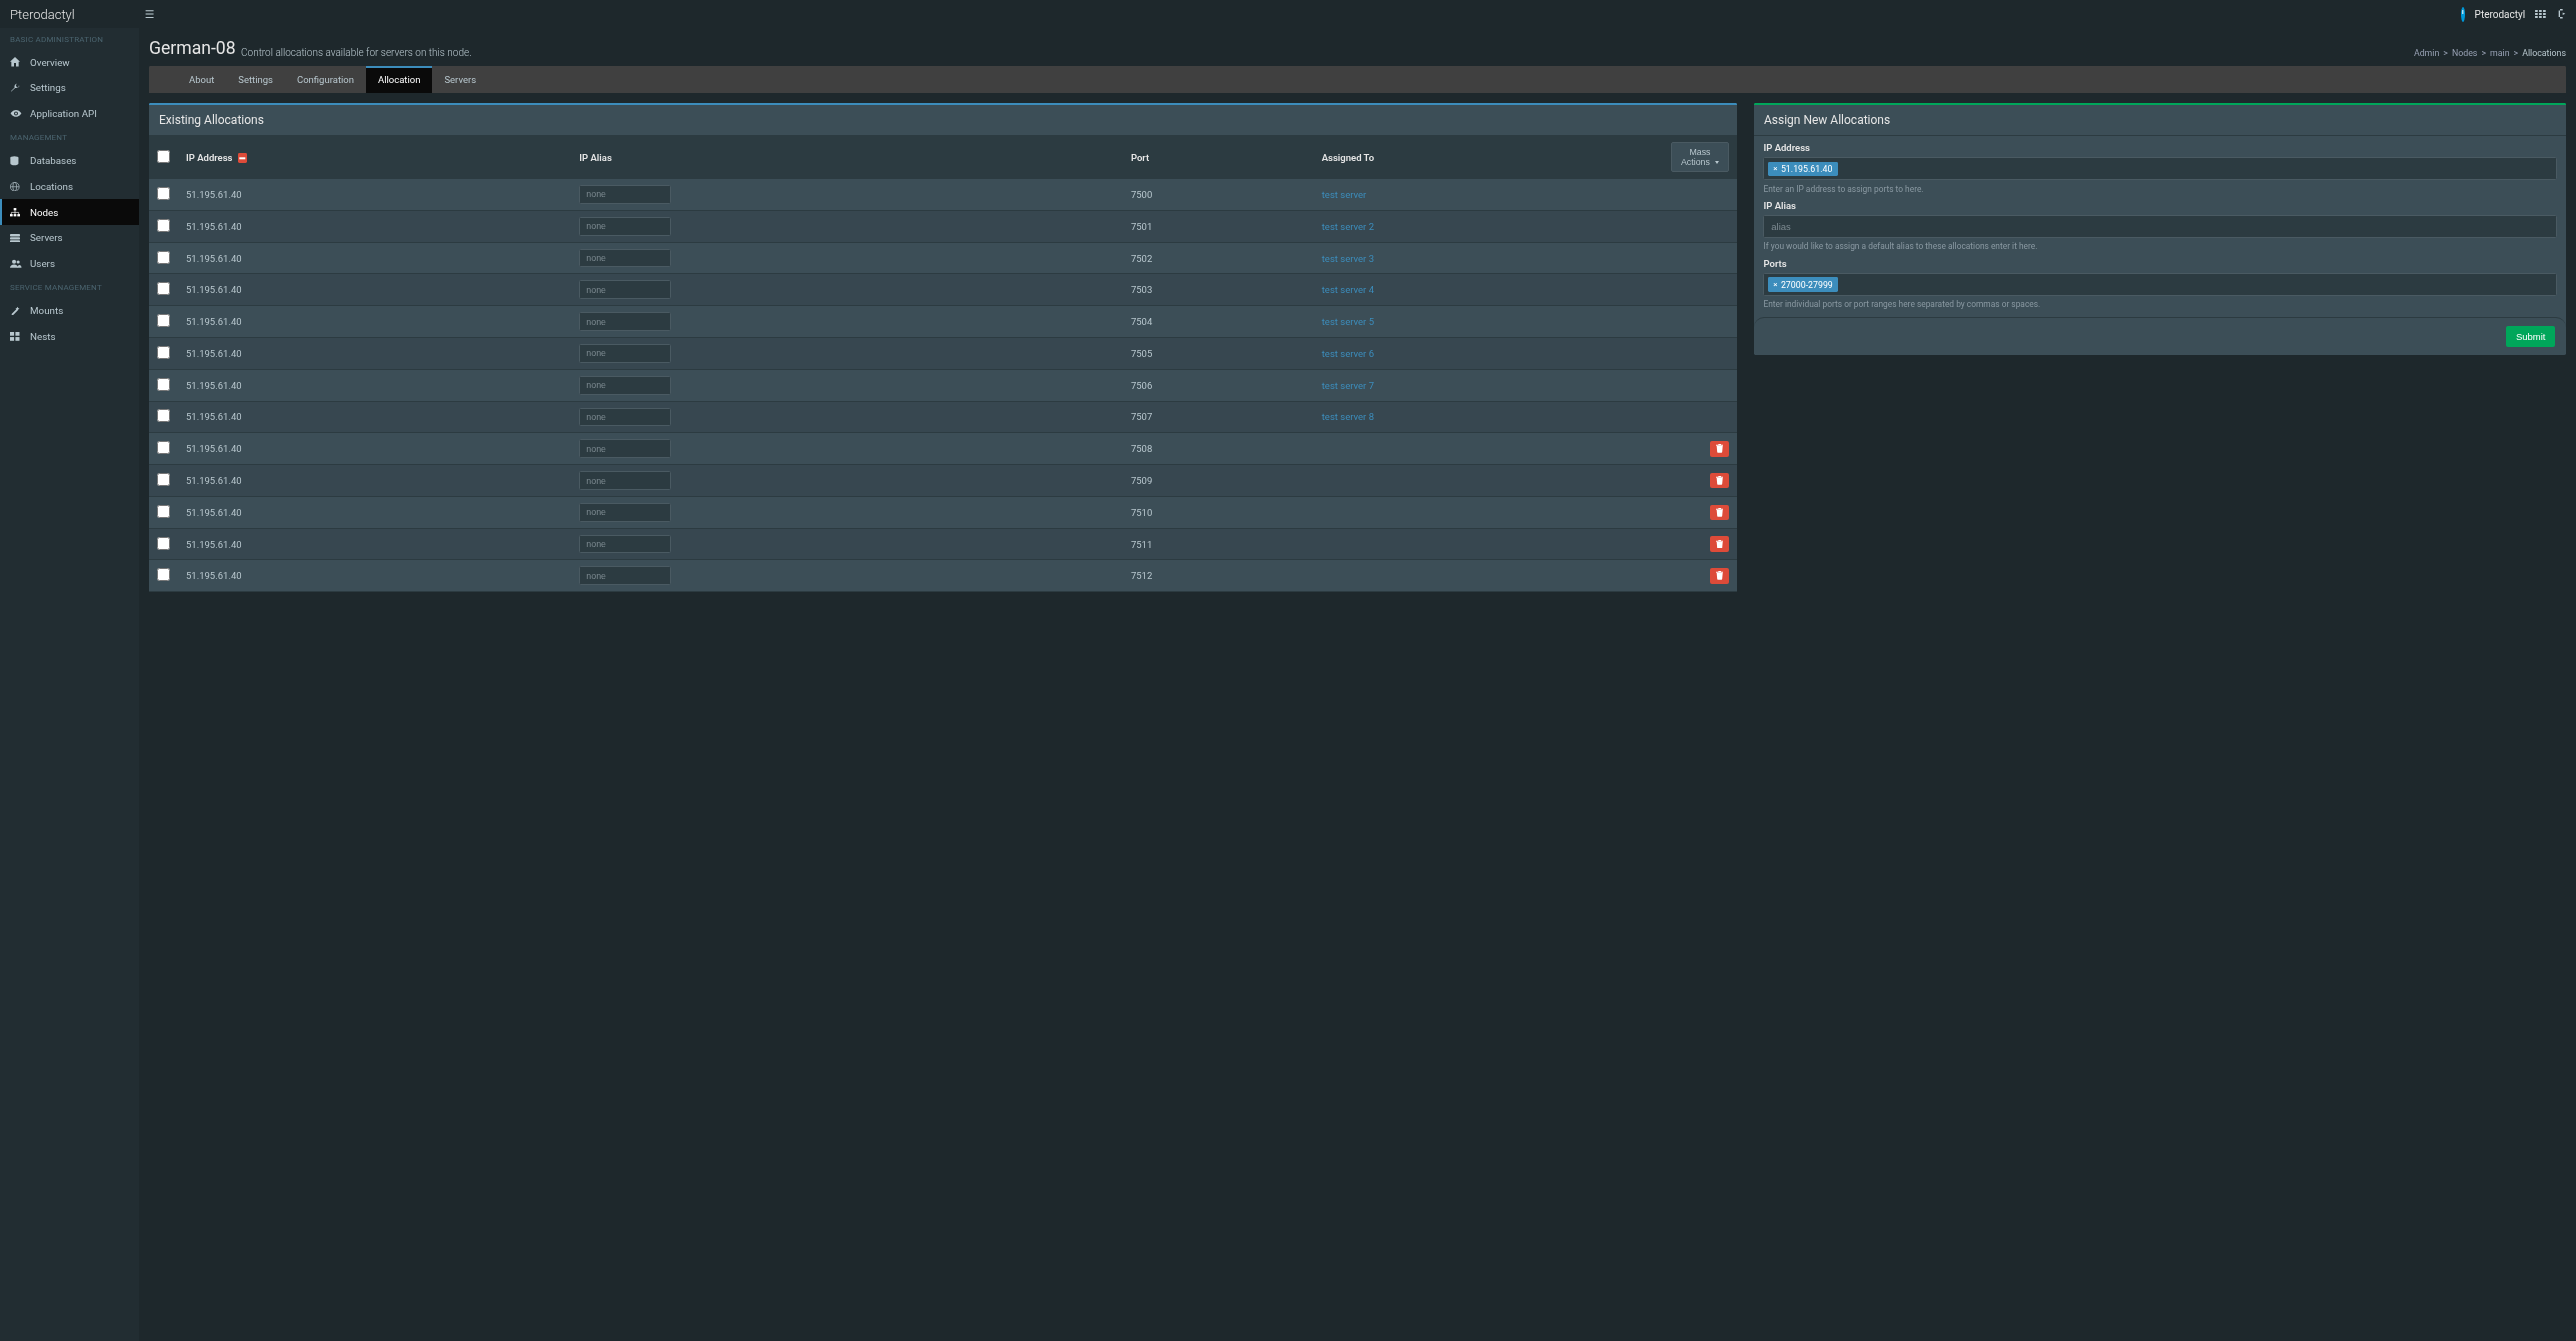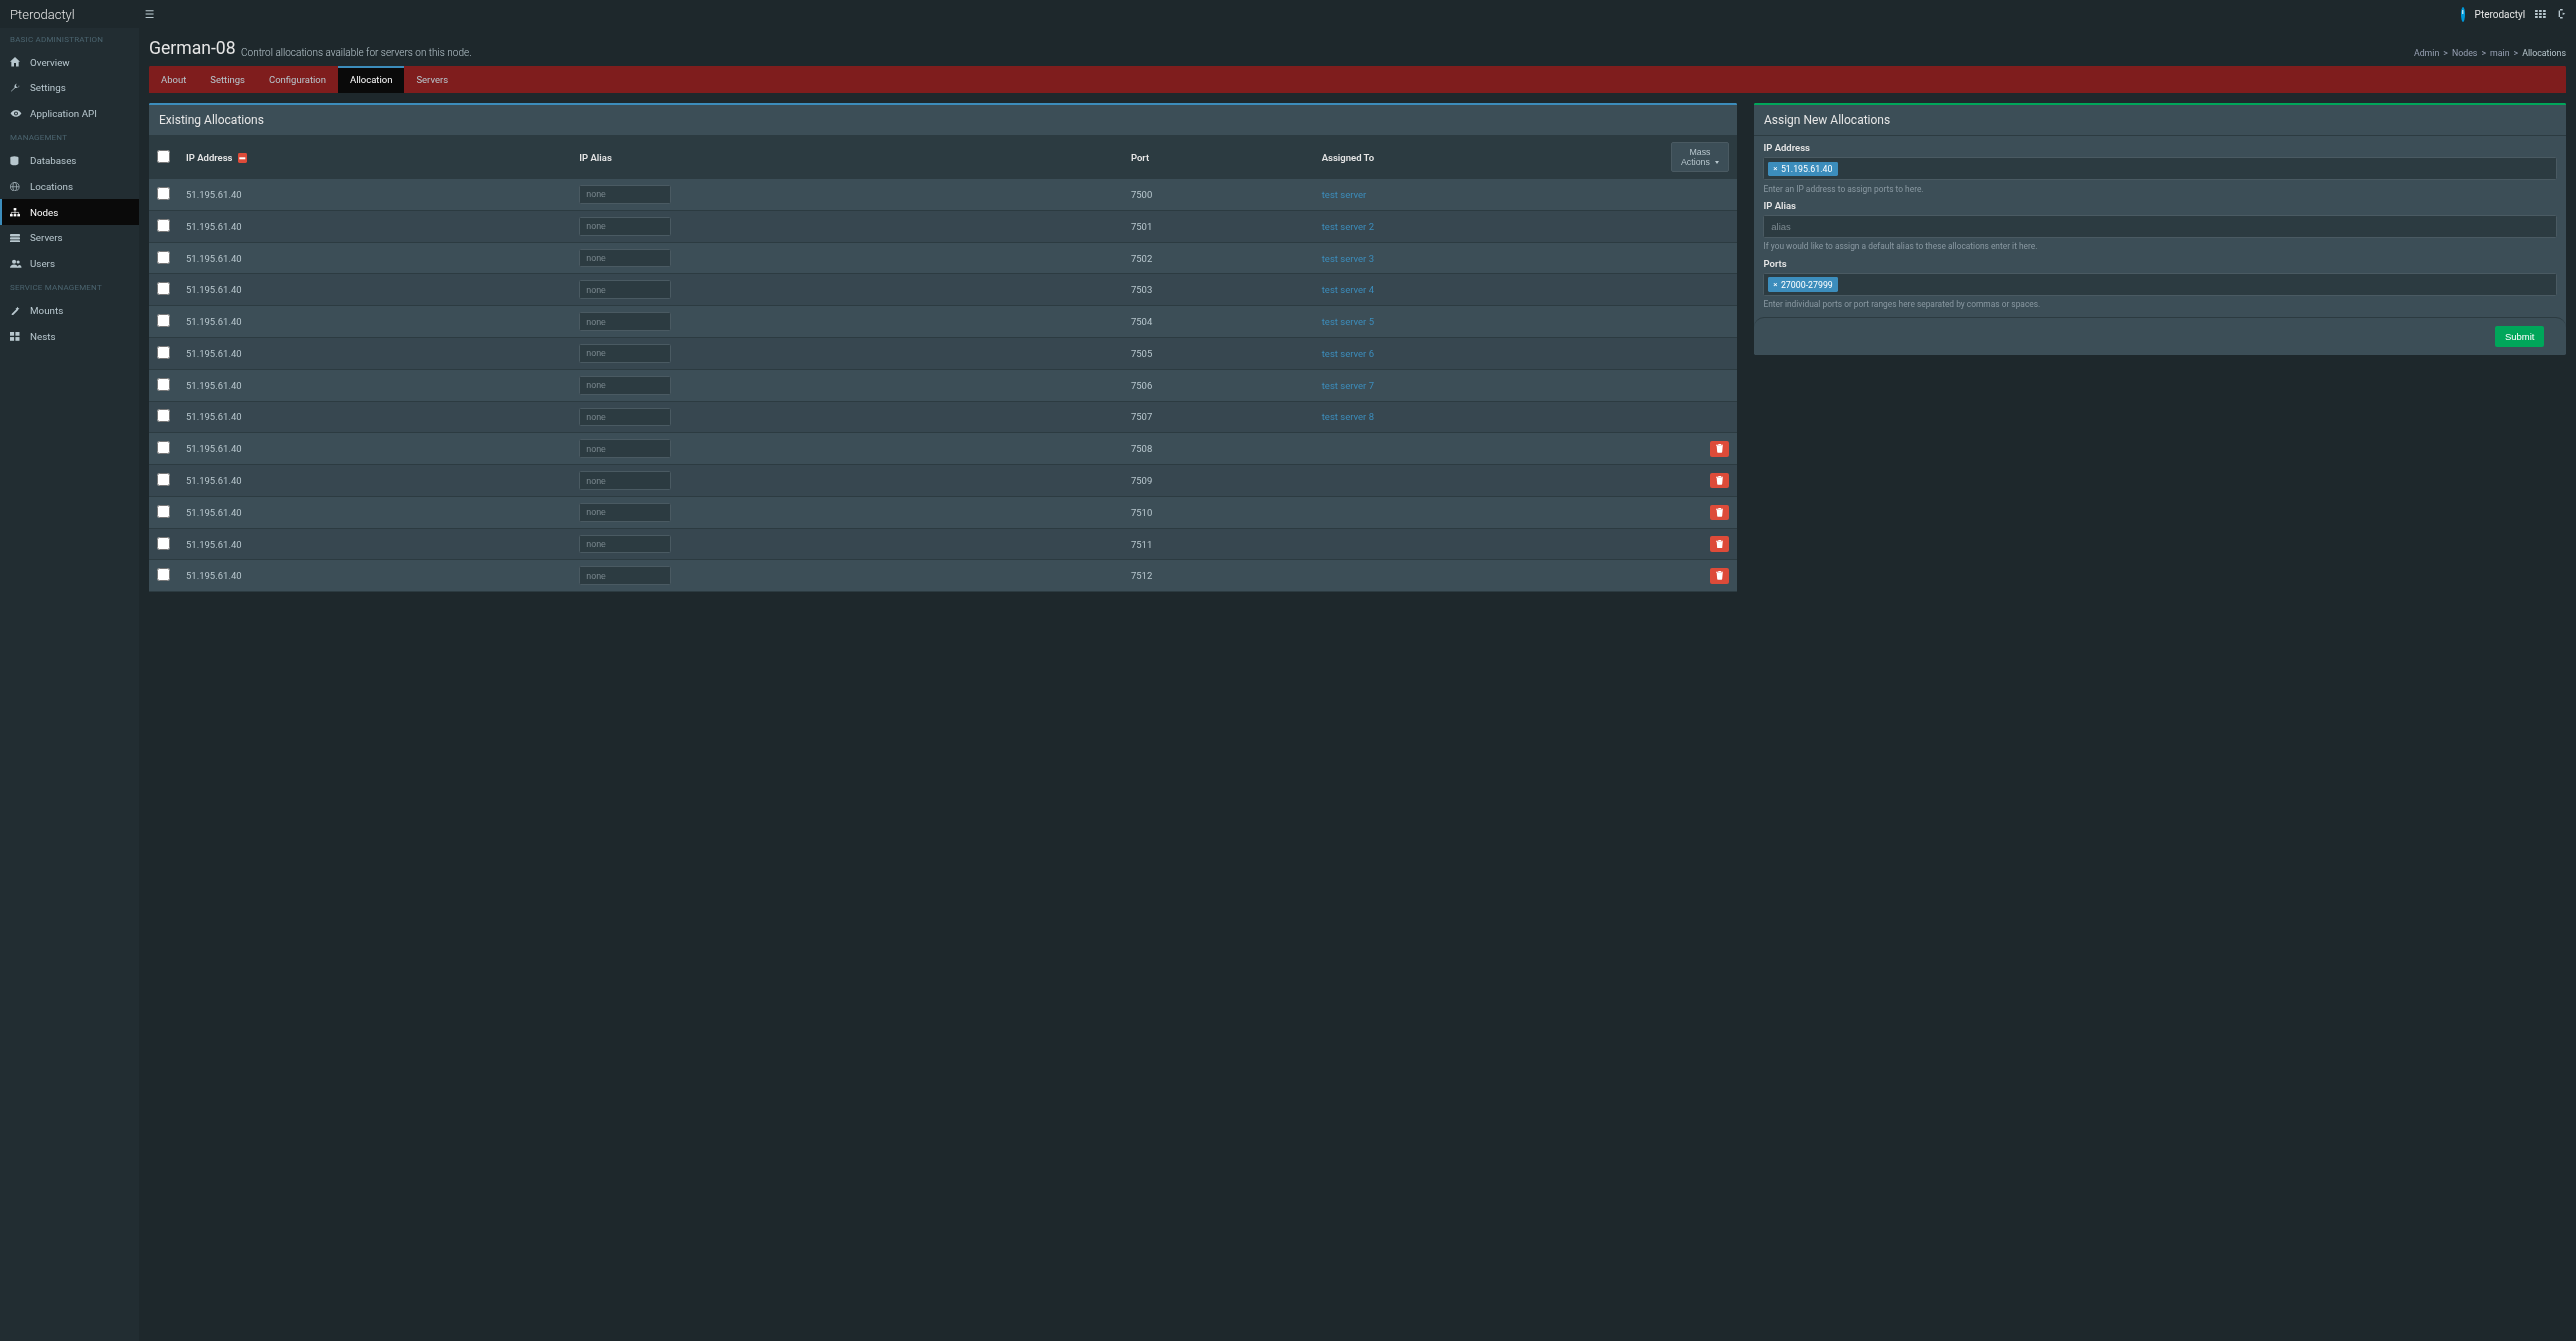--- a/index.html
+++ b/index.html
@@ -108,23 +108,24 @@
 }
 .breadcrumb {
   margin-left: auto;
   font-size: 8.8px;
   color: #97a0b3;
 }
 .breadcrumb a { color: #97a0b3; text-decoration: none; cursor: pointer; }
 .breadcrumb .sep { margin: 0 4px; color: #97a0b3; }
 .breadcrumb .current { color: #b8c7ce; }
 .tabs {
-  background: #7f1d1d;
+  background: #404040;
   display: flex;
   border-radius: 1.4px 1.4px 0 0;
+  padding-left: 28px;
 }
 .tab {
   padding: 8px 12px;
   color: #b8c7ce;
   cursor: pointer;
   font-size: 9.5px;
 }
 .tab.active {
   background: #0a0a0a;
   color: #fff;
@@ -249,21 +250,21 @@
   border: 0.7px solid #4a5a62;
   color: #b8c7ce;
   padding: 4.7px 6.8px;
   width: 100%;
   border-radius: 1.4px;
   font-size: 9.5px;
 }
 .text-input::placeholder { color: #7d8a91; }
 .help-text { color: #8a99a2; font-size: 8.4px; margin-top: 3.4px; }
 .box-footer {
-  padding: 8px 22px;
+  padding: 8px 11px;
   display: flex;
   justify-content: flex-end;
   border-top: 0.7px solid #2c3b41;
   margin-top: 8px;
   border-radius: 10px;
 }
 svg { display: block; }
 </style>
 </head>
 <body>

